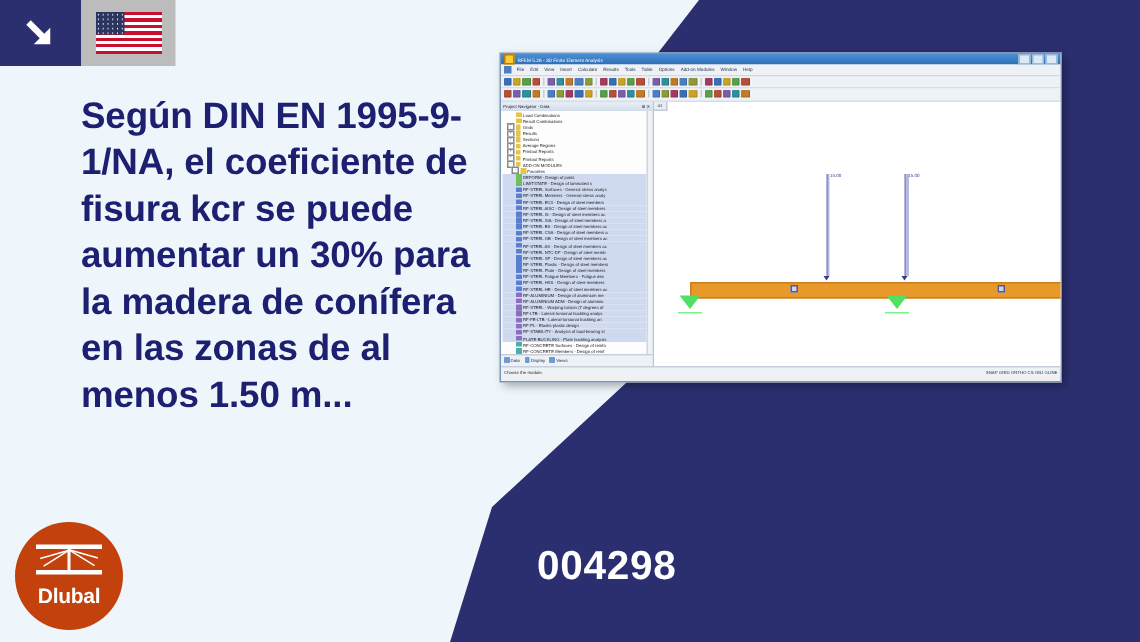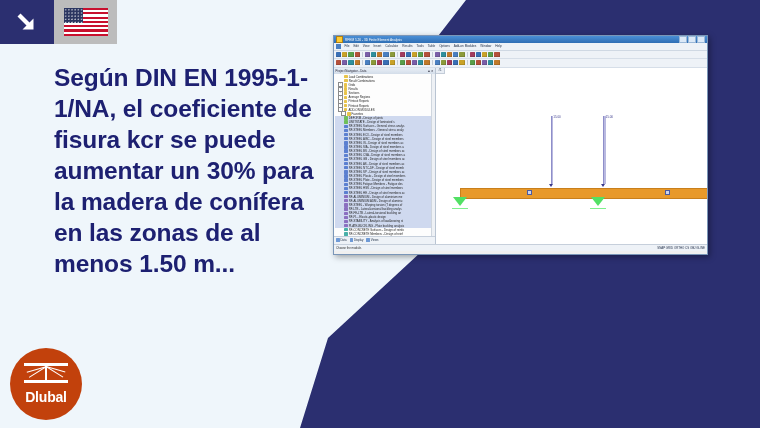--- a/index.html
+++ b/index.html
@@ -161,36 +161,37 @@
       </svg>
     </div>
     <div class="tl-flag">
       <div class="flag-box">
         <div class="flag-stripes"></div>
         <div class="flag-canton"></div>
       </div>
     </div>
   </div>
 
-  <div class="headline">Según DIN EN 1995-1-1/NA, el coeficiente de fisura kcr se puede aumentar un 30% para la madera de conífera en las zonas de al menos 1.50 m...</div>
+  <div class="headline">Según DIN EN 1995-9-1/NA, el coeficiente de fisura kcr se puede aumentar un 30% para la madera de conífera en las zonas de al menos 1.50 m...</div>
 
   <div class="logo">
     <div class="logo-mark">
       <div class="bar-top"></div>
       <div class="w1"></div>
         <div class="w2"></div>
         <div class="w3"></div>
         <div class="w4"></div>
       <div class="post"></div>
       <div class="bar-mid"></div>
     </div>
     <div class="logo-text">Dlubal</div>
   </div>
 
   <div class="faq-row">
+    <div class="faq-num">004298</div>
   </div>
 
   <div class="rfem">
 
     <div class="rf-title">
       <div class="tico"></div>
       <div class="ttxt">RFEM 5.26 - 3D Finite Element Analysis</div>
       <div class="wbtns">
         <div class="wbtn"></div>
         <div class="wbtn"></div>

